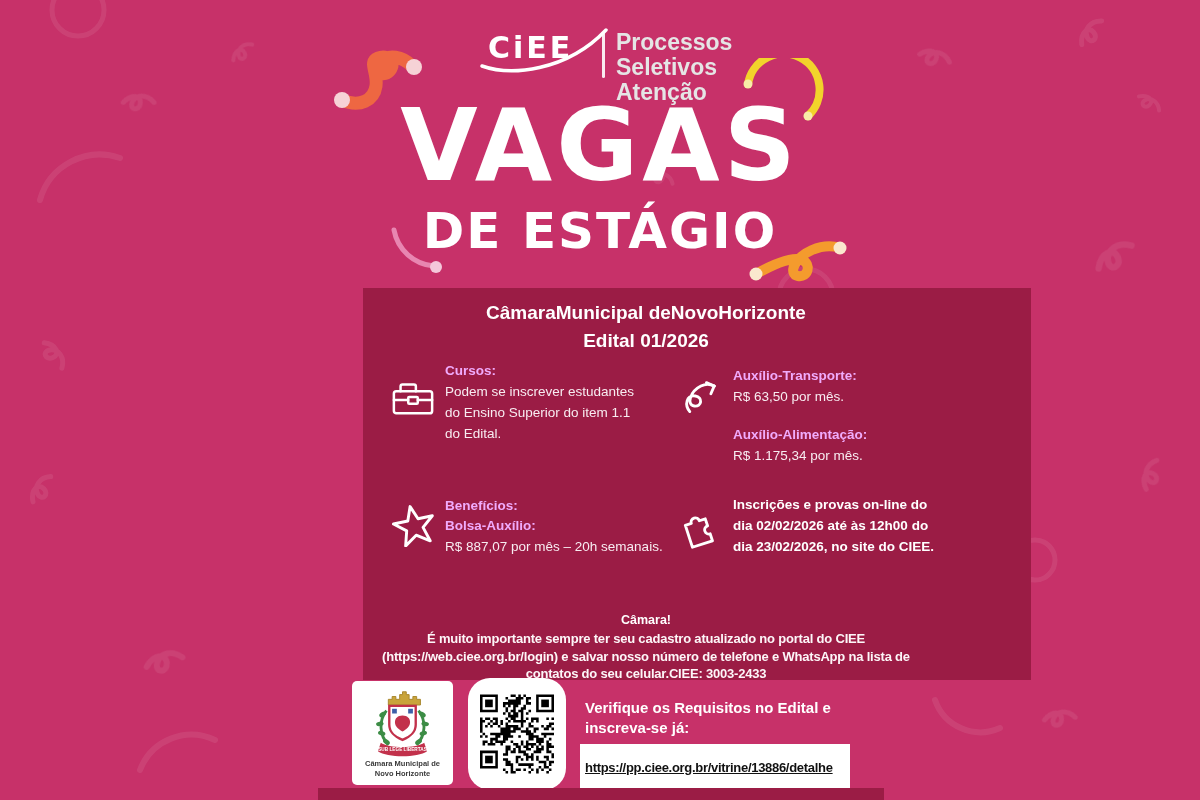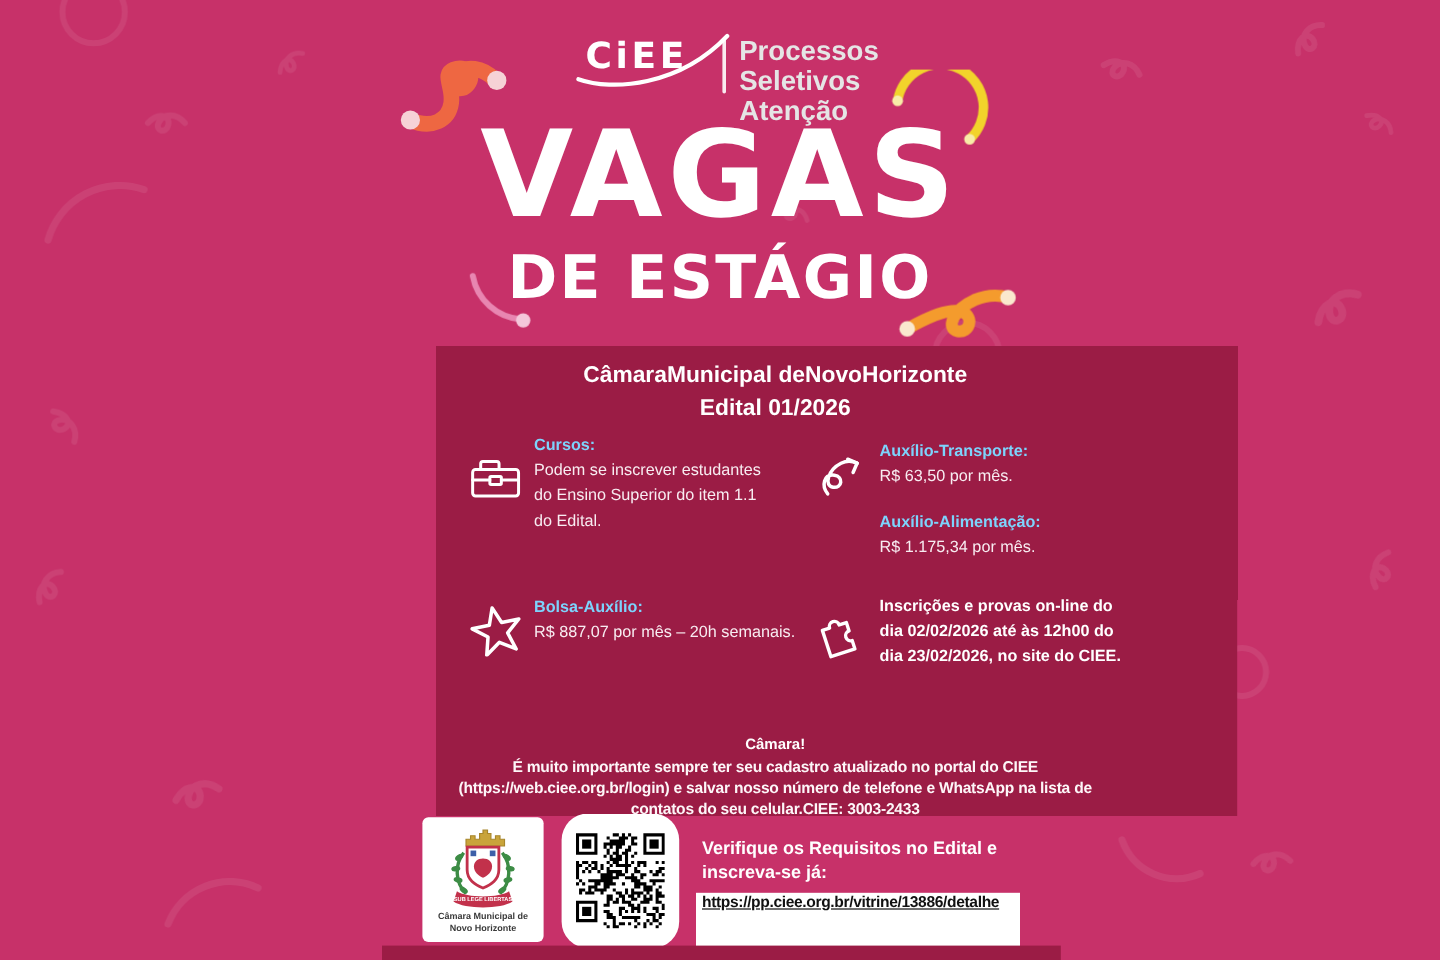--- a/index.html
+++ b/index.html
@@ -15,34 +15,34 @@
   .logo-divider{width:3px;height:46px;background:#ffffff;opacity:.9;border-radius:2px;}
   .program{font-size:23px;font-weight:bold;line-height:25px;color:#e5e5e5;}
   
   .title-main{left:0;width:1200px;text-align:center;font-family:"DejaVu Sans",sans-serif;
     font-weight:bold;font-size:100px;line-height:1;letter-spacing:4px;color:#fff;}
   .title-sub{left:0;width:1200px;text-align:center;font-family:"DejaVu Sans",sans-serif;
     font-weight:bold;font-size:50px;line-height:1;letter-spacing:2px;color:#fff;}
   
   .card{left:318px;top:288px;width:668px;height:392px;background:#9B1C45;margin-left:45px;}
   .card-head{left:0;width:566px;text-align:center;font-weight:bold;font-size:19px;line-height:26px;}
-  .sec-title{font-weight:bold;font-size:13.5px;line-height:20px;color:#7dd3fc;}
+  .sec-title{font-weight:bold;font-size:13.5px;line-height:20px;color:#f0abfc;}
   .sec-body{font-size:13.5px;line-height:21px;color:#F8ECF1;}
   .sec-body-bold{font-weight:bold;font-size:13.5px;line-height:21px;color:#fff;}
   .atencao-title{left:0;width:566px;text-align:center;font-weight:bold;font-size:12.5px;line-height:16px;}
   .atencao-body{left:5px;width:556px;text-align:center;font-weight:bold;font-size:13px;
     letter-spacing:-0.2px;line-height:17.5px;color:#FDF6F8;}
   .strip{left:318px;top:788px;width:566px;height:12px;background:#9B1C45;}
   
   .badge-box{left:352px;top:681px;width:101px;height:104px;background:#fff;border-radius:5px;}
   .badge-caption{left:0;top:78px;width:101px;text-align:center;font-weight:bold;font-size:7.5px;
     line-height:9.5px;color:#3A3A3A;}
   .qr-box{left:468px;top:678px;width:98px;height:112px;background:#fff;border-radius:22px;}
   .cta{left:585px;top:698px;width:290px;font-weight:bold;font-size:15px;line-height:20px;color:#fff;}
-  .link-box{left:580px;top:744px;width:270px;height:46px;background:#fff;display:flex;}
+  .link-box{left:580px;top:744px;width:270px;height:46px;background:#fff;display:flex;align-items:center;}
   .link-text{padding-left:5px;font-weight:bold;font-size:13px;letter-spacing:-0.3px;color:#111;
     text-decoration:underline;white-space:nowrap;cursor:pointer;}
 </style>
 </head>
 <body>
 
 <div class="poster">
 
   <svg class="abs" style="left:0;top:0" width="1200" height="800" viewBox="0 0 1200 800" aria-hidden="true">
     <defs>
@@ -142,20 +142,21 @@
       <div class="sec-title">Auxílio-Transporte:</div>
       <div class="sec-body">R$ 63,50 por mês.</div>
       <div class="sec-title" style="margin-top:18px">Auxílio-Alimentação:</div>
       <div class="sec-body">R$ 1.175,34 por mês.</div>
     </div>
 
     <svg class="abs" style="left:28px;top:215px" width="46" height="44" viewBox="0 0 44 42">
       <polygon points="22,3 27,16 41,16 30,25 34,39 22,31 10,39 14,25 3,16 17,16" fill="none" stroke="#ffffff" stroke-width="2.8" stroke-linejoin="round" transform="rotate(-12 22 21)"></polygon>
     </svg>
     <div class="abs" style="left:82px;top:208px;width:230px">
+      <div class="sec-title">Benefícios:</div>
       <div class="sec-title">Bolsa-Auxílio:</div>
       <div class="sec-body">R$ 887,07 por mês – 20h semanais.</div>
     </div>
 
     <svg class="abs" style="left:316px;top:220px" width="42" height="42" viewBox="0 0 38 40">
       <path d="M7,13 h6 a4,4 0 1 1 8,0 h6 v7 a4,4 0 1 0 0,8 v7 h-20 z" fill="none" stroke="#ffffff" stroke-width="2.7" stroke-linejoin="round" stroke-linecap="round" transform="rotate(-18 17 21)"></path>
     </svg>
     <div class="abs sec-body-bold" style="left:370px;top:206px;width:205px">Inscrições e provas on-line do dia 02/02/2026 até às 12h00 do dia 23/02/2026, no site do CIEE.</div>
 
     <div class="abs atencao-title" style="top:324px">Câmara!</div>

